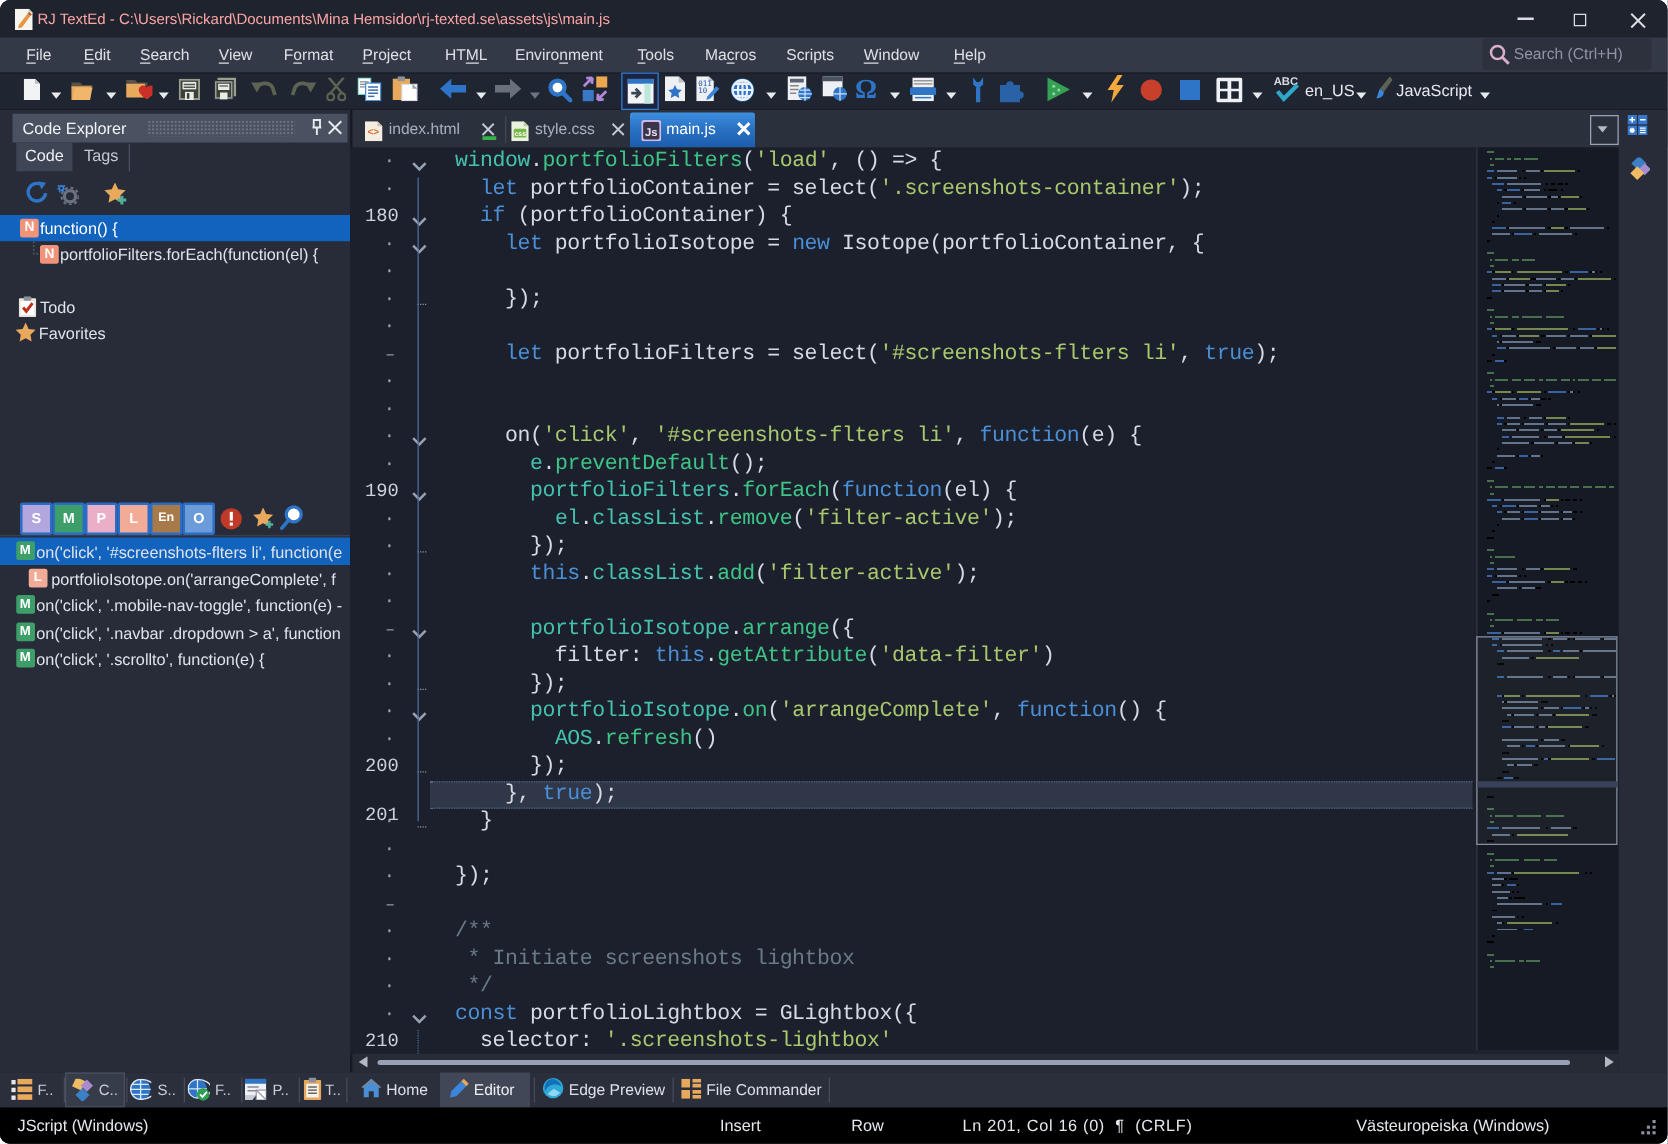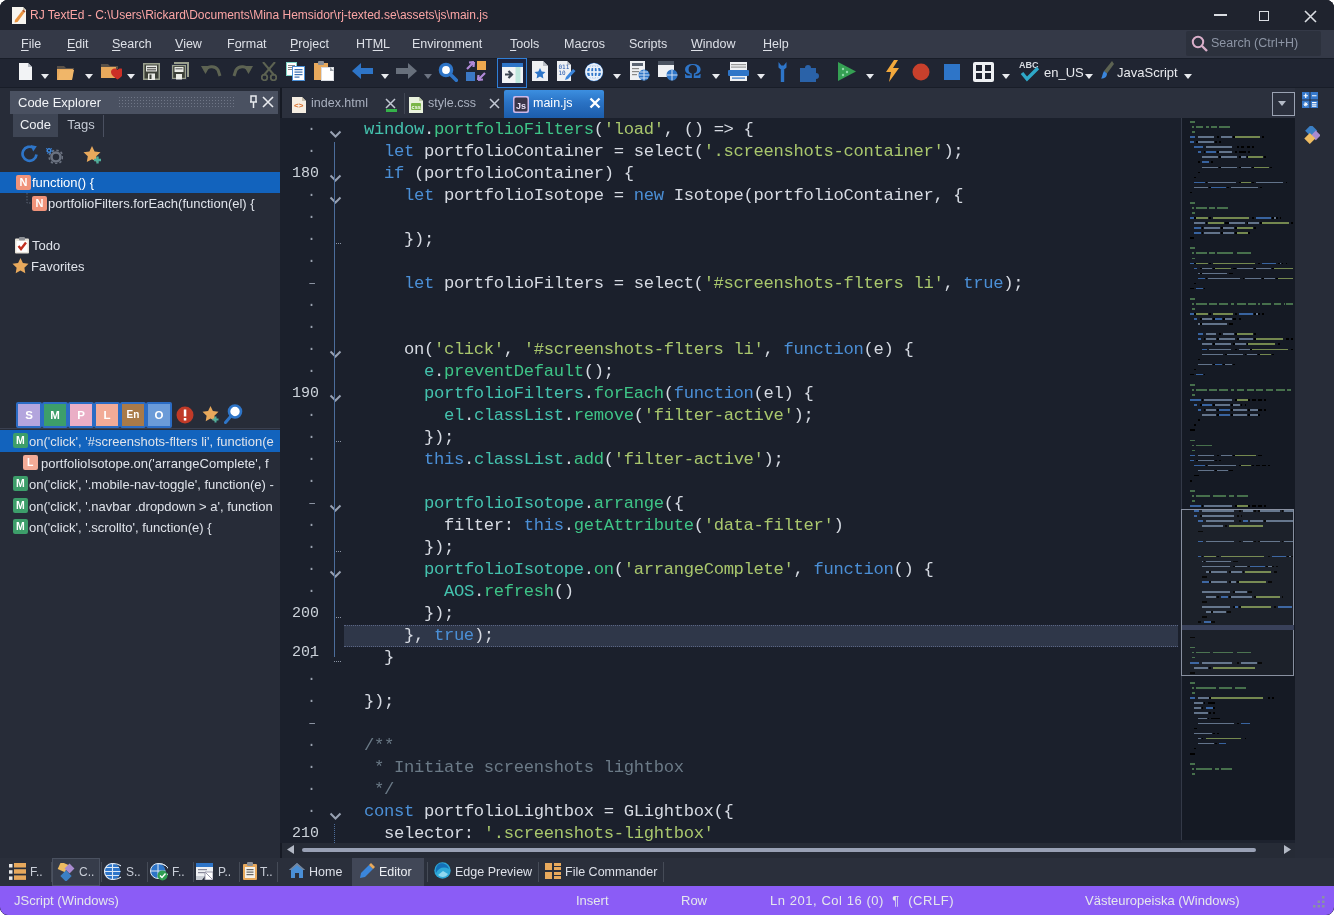--- a/index.html
+++ b/index.html
@@ -67,21 +67,21 @@
 #vdrop{left:1272px;top:92px;width:23px;height:24px;border:1.5px solid #9aa2b2}
 
 #hsb{left:282px;top:843px;width:1013px;height:15px;background:#262b36}
 #hthumb{left:302px;top:848px;width:954px;height:3.5px;background:#99a1b5;border-radius:2px}
 
 #bbar{left:0px;top:858px;width:1334px;height:28px;background:#2a2f3b}
 .btab{position:absolute;top:858px;height:28px;font-size:12.5px;color:#dde0e8}
 .btab .lbl{position:absolute;top:7px;white-space:nowrap}
 .bsep{position:absolute;top:862px;width:1px;height:20px;background:#454b57}
 
-#sbar{left:0;top:886px;width:1334px;height:29px;background:#8b5cf6}
+#sbar{left:0;top:886px;width:1334px;height:29px;background:#000000}
 #sbar div{position:absolute;top:7px;font-size:13px;color:#e4e7ec;white-space:nowrap}
 </style></head><body>
 <div id="win">
 
 <div class="abs" id="title">
  <svg class="abs" style="left:11px;top:7px" width="16" height="17" viewBox="0 0 16 17">
   <path d="M1 0 h11 l3 3 v14 h-14 z" fill="#f7f5ef"></path>
   <path d="M12 0 l3 3 h-3 z" fill="#c9c4b4"></path>
   <path d="M4 13 L11 4 l2.3 1.8 L6.5 15 L3.6 15.6 z" fill="#e89440"></path>
   <path d="M11 4 l2.3 1.8 1.2-1.5 L12.2 2.6 z" fill="#b85c28"></path>

